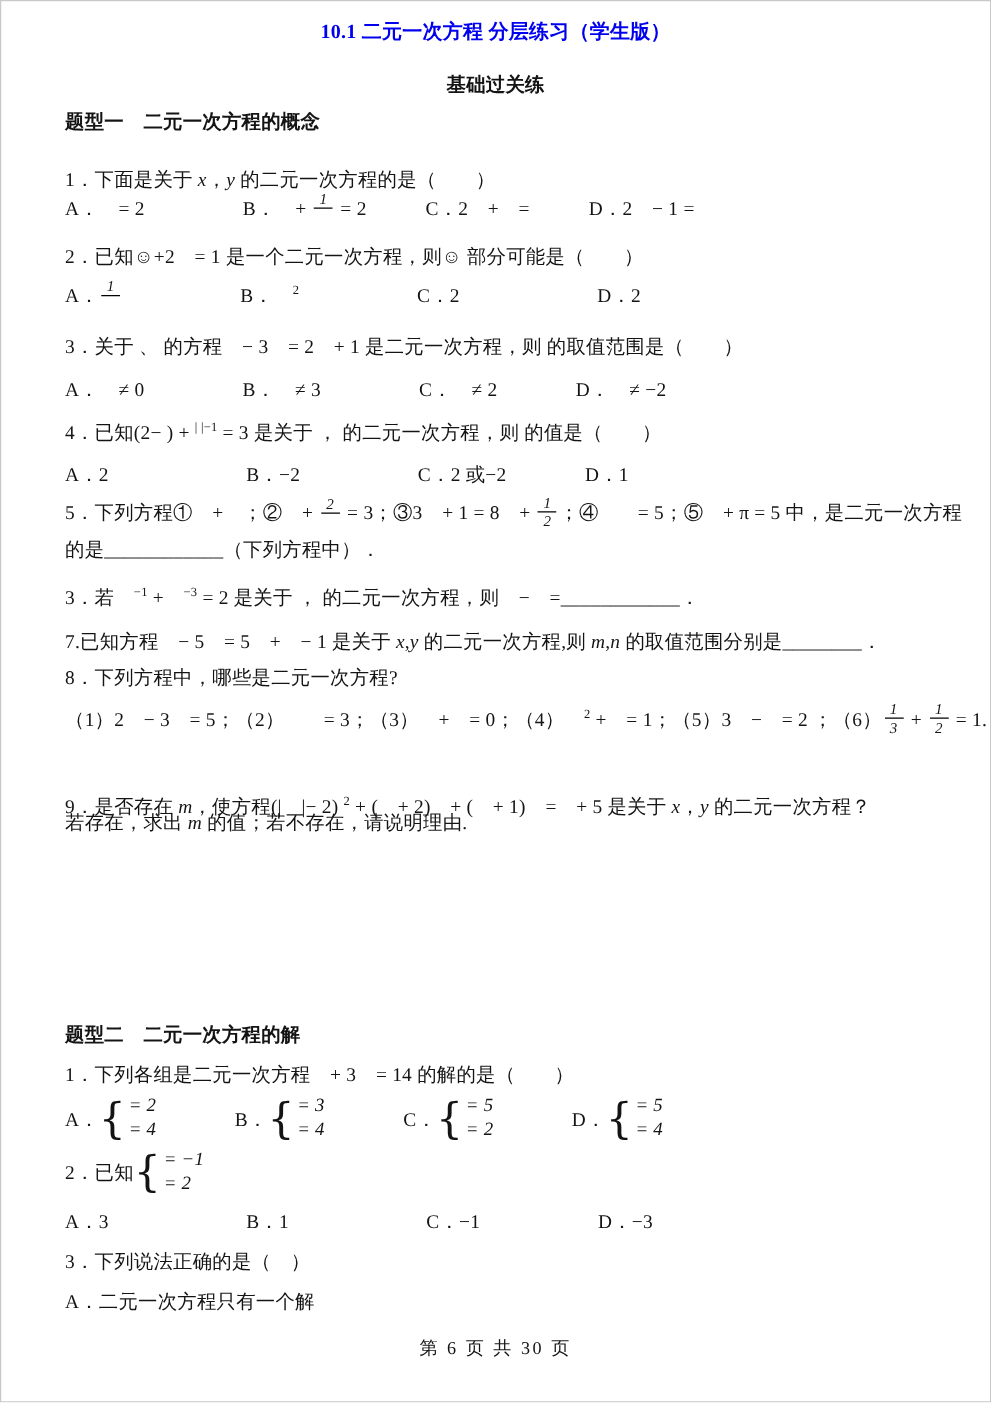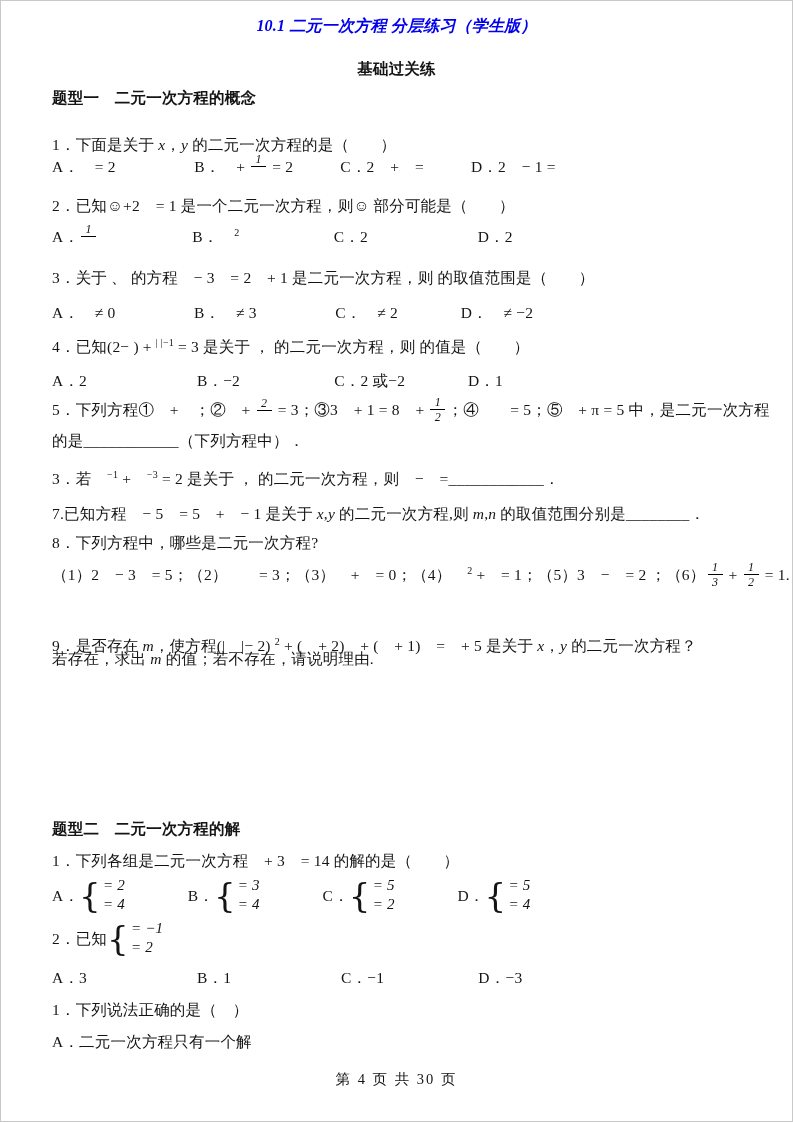--- a/index.html
+++ b/index.html
@@ -17,21 +17,21 @@
     position:absolute;
     left:51px;
     margin:0;
     font-size:15.5px;
     line-height:22px;
     white-space:nowrap;
     letter-spacing:0.2px;
   }
   .center{left:0;width:100%;text-align:center;}
   .bold{font-weight:bold;}
-  .title{font-size:16px;font-style:italic;}
+  .title{font-size:16px;}
   .footer{font-size:14.5px;letter-spacing:2px;}
   .it{font-style:italic;}
   .ln sup{font-size:10px;line-height:0;}
   .frac{
     display:inline-flex;flex-direction:column;align-items:center;
     vertical-align:middle;font-style:italic;
     font-size:12px;line-height:1.2;margin:0 2px;transform:translateY(-2px);
   }
   .frac .num{padding:0 3px;border-bottom:1px solid #000;text-align:center;min-width:9px;}
   .frac .den{padding:0 3px;text-align:center;min-width:9px;min-height:13px;}
@@ -111,17 +111,17 @@
         </span>
       </span></p>
   <p class="ln" style="top:920px"><span>2．已知</span><span class="sys">
         <span class="brace">{</span>
         <span class="rows">
           <span class="row">= −1</span>
           <span class="row">= 2</span>
         </span>
       </span></p>
   <p class="ln" style="top:966px">A．3　　　　　　　B．1　　　　　　　C．−1　　　　　　D．−3</p>
-  <p class="ln" style="top:998px">1．下列说法正确的是（　）</p>
+  <p class="ln" style="top:998px">3．下列说法正确的是（　）</p>
   <p class="ln" style="top:1030px">A．二元一次方程只有一个解</p>
 
-  <p class="ln center footer" style="top:1067px">第 4 页 共 30 页</p>
+  <p class="ln center footer" style="top:1067px">第 6 页 共 30 页</p>
 </div>
 
 </body></html>

